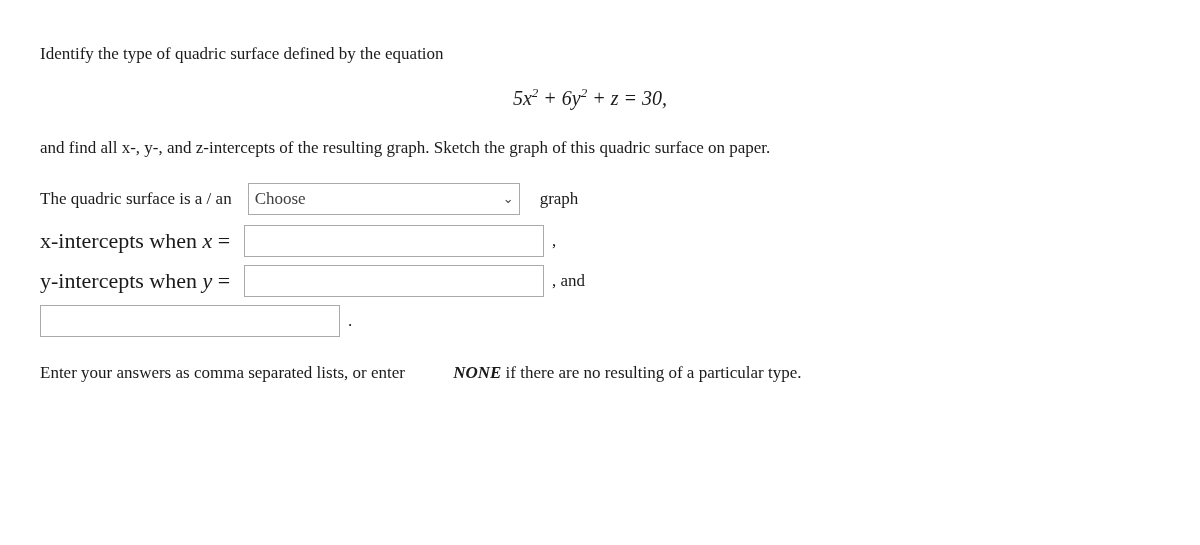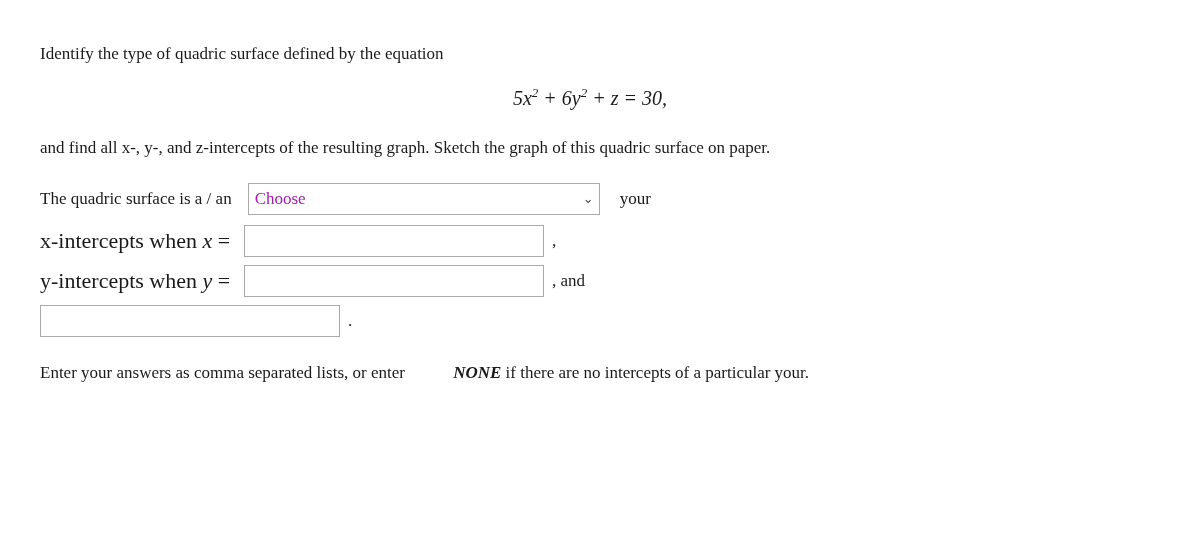--- a/index.html
+++ b/index.html
@@ -68,24 +68,24 @@
       align-items: center;
     }
 
     select.choose-dropdown {
       appearance: none;
       -webkit-appearance: none;
       border: 1px solid #aaa;
       background: #ffffff;
       font-family: Georgia, 'Times New Roman', serif;
       font-size: 17px;
-      color: #a21caf;
+      color: #404040;
       padding: 2px 28px 2px 6px;
       cursor: pointer;
-      width: 352px;
+      width: 272px;
       height: 32px;
     }
 
     .dropdown-arrow {
       position: absolute;
       right: 6px;
       top: 50%;
       transform: translateY(-50%);
       pointer-events: none;
       font-size: 13px;
@@ -155,21 +155,21 @@
 
   <div class="surface-line">
     <label>The quadric surface is a / an</label>
 
     <div class="dropdown-wrapper">
       <select class="choose-dropdown">
       <option value="Choose">Choose</option><option value="Ellipsoid">Ellipsoid</option><option value="Elliptic Paraboloid">Elliptic Paraboloid</option><option value="Hyperbolic Paraboloid">Hyperbolic Paraboloid</option><option value="Cone">Cone</option><option value="Hyperboloid of One Sheet">Hyperboloid of One Sheet</option><option value="Hyperboloid of Two Sheets">Hyperboloid of Two Sheets</option><option value="Elliptic Cylinder">Elliptic Cylinder</option><option value="Hyperbolic Cylinder">Hyperbolic Cylinder</option><option value="Parabolic Cylinder">Parabolic Cylinder</option></select>
       <span class="dropdown-arrow">⌄</span>
     </div>
 
-    <span class="suffix">your</span>
+    <span class="suffix">graph</span>
   </div>
 
   <div class="intercept-row">
     <label>
       x-intercepts when <span class="var"><em>x</em></span> =
     </label>
     <input type="text" class="intercept-input" value="" style="">
     <span class="suffix">,</span>
   </div>
 
@@ -180,16 +180,16 @@
     <input type="text" class="intercept-input" value="" style="">
     <span class="suffix">, and</span>
   </div>
 
   <div class="intercept-row">
     <input type="text" class="intercept-input" value="" style="">
     <span class="suffix">.</span>
   </div>
 
   <p class="footer-text">
-    <span>Enter your answers as comma separated lists, or enter </span><em>NONE</em><span> if there are no intercepts of a particular your.</span>
+    <span>Enter your answers as comma separated lists, or enter </span><em>NONE</em><span> if there are no resulting of a particular type.</span>
   </p>
 
 </div>
 
 </body></html>

